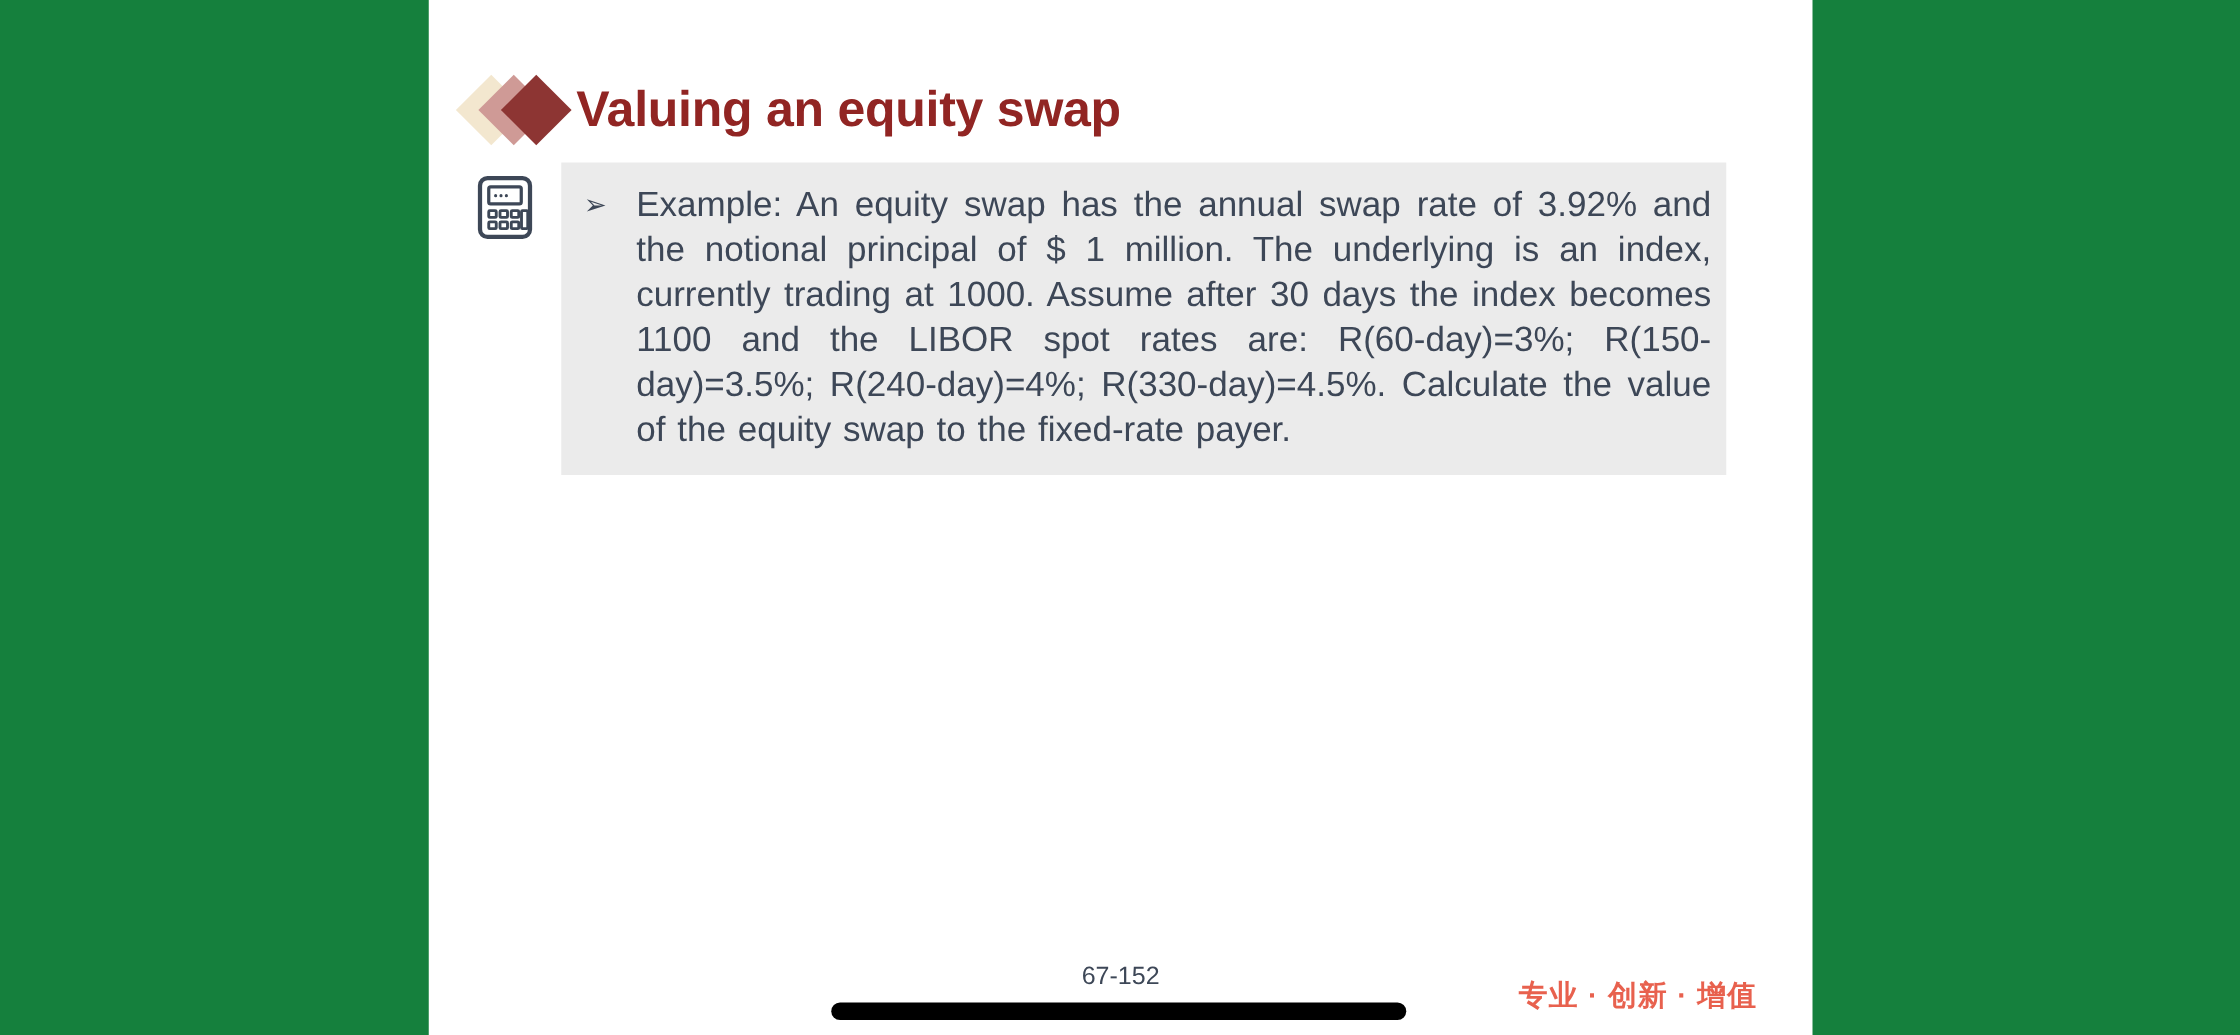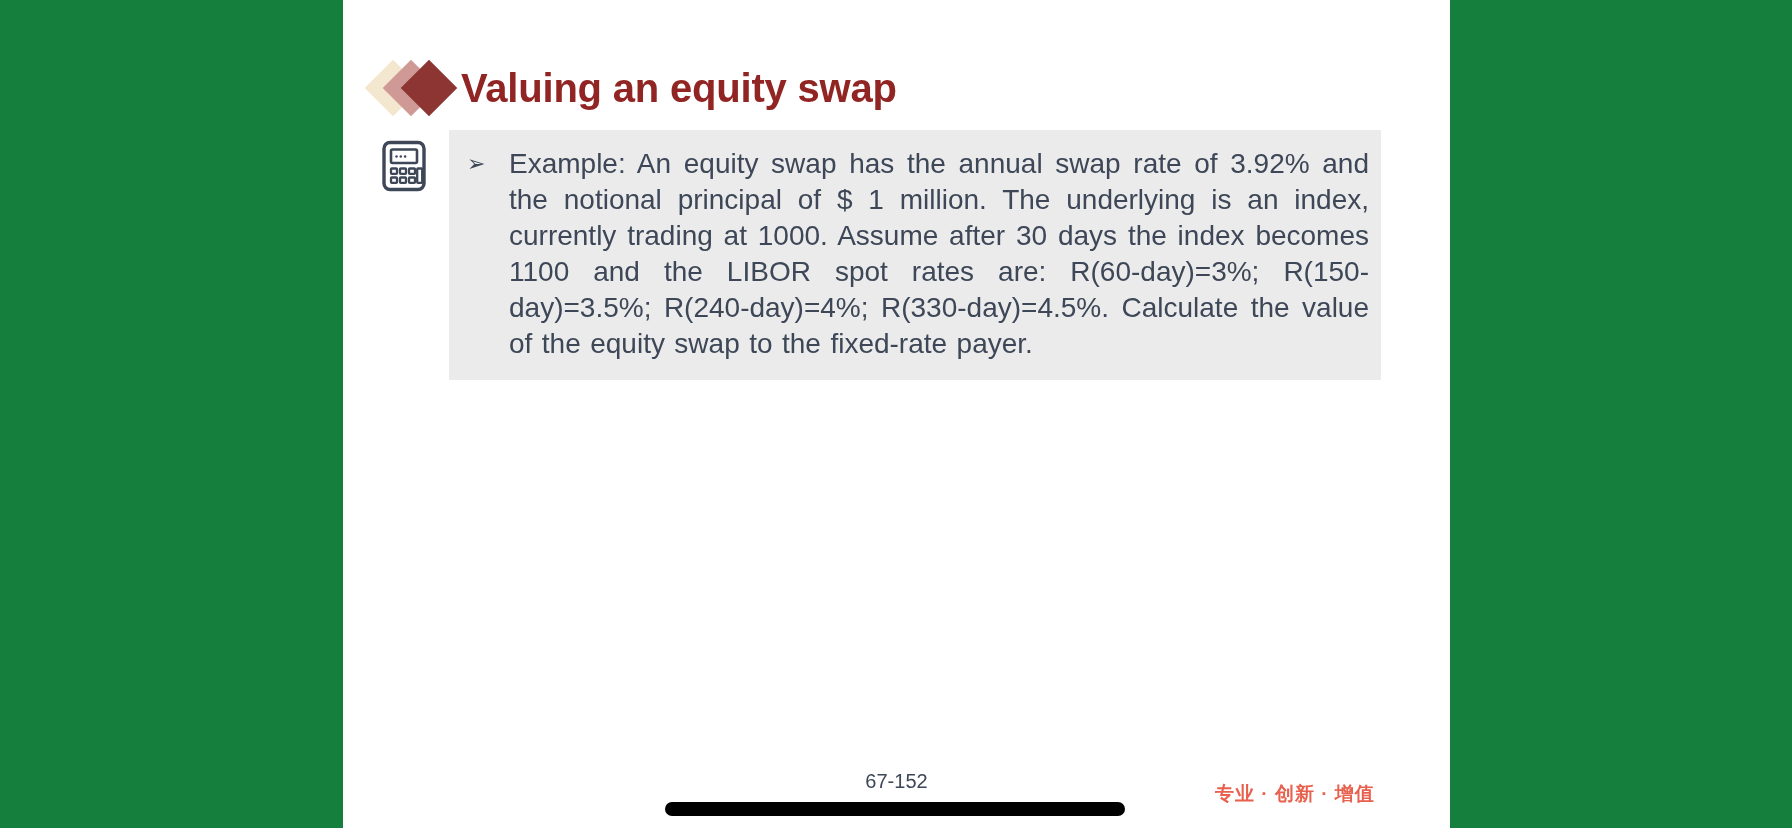--- a/index.html
+++ b/index.html
@@ -142,21 +142,21 @@
     width: 100%;
     height: 100%;
     background: #000000;
     border-radius: 7px;
   }
 
   .brand-slogan {
     position: absolute;
     left: 872px;
     top: 781px;
-    font-size: 19px;
+    font-size: 23px;
     font-weight: bold;
     color: #e8614e;
     letter-spacing: 1px;
     white-space: nowrap;
     text-align: center;
   }
 </style>
 </head>
 <body>
 

